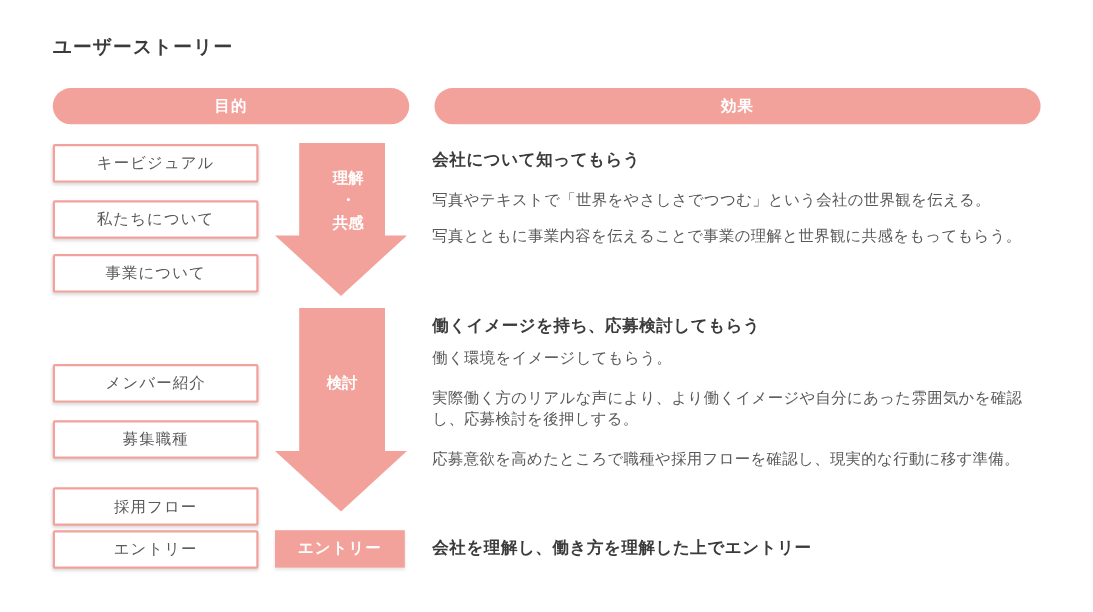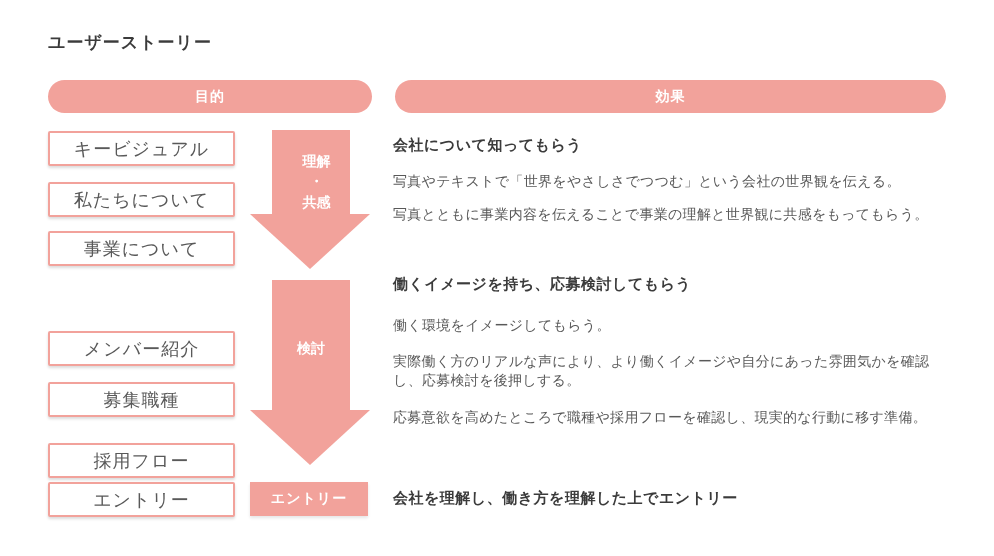--- a/index.html
+++ b/index.html
@@ -40,21 +40,21 @@
   .pill-effect { left:395px; width:551px; }
 
   .item-box{
     position:absolute;
     left:48px; width:187px; height:35px;
     background:#ffffff;
     border:2px solid var(--pink);
     border-radius:2px;
     box-shadow:0 2px 3px rgba(0,0,0,0.14);
     display:flex; align-items:center; justify-content:center;
-    font-size:18px;
+    font-size:14px;
     color:var(--body);
     letter-spacing:1px;
   }
   .box-0{top:131px;} .box-1{top:182px;text-align:right;} .box-2{top:231px;} .box-3{top:281px;}
   .box-4{top:331px;} .box-5{top:382px;} .box-6{top:443px;} .box-7{top:482px;}
 
   .arrow-shaft{
     position:absolute;
     left:272px; width:78px;
     background:var(--pink);
@@ -99,21 +99,21 @@
 
   .section-heading{
     position:absolute;
     left:393px;
     font-size:15px;
     font-weight:bold;
     color:var(--ink);
     letter-spacing:0.5px;
   }
   .sec1-h{ top:136px; }
-  .sec2-h{ top:275px; }
+  .sec2-h{ top:287px; }
   .sec3-h{ top:489px; }
 
   .body-par{
     position:absolute;
     left:393px; width:566px;
     font-size:14px;
     color:var(--body);
     line-height:19px;
     white-space:pre-line;
     letter-spacing:0.3px;

